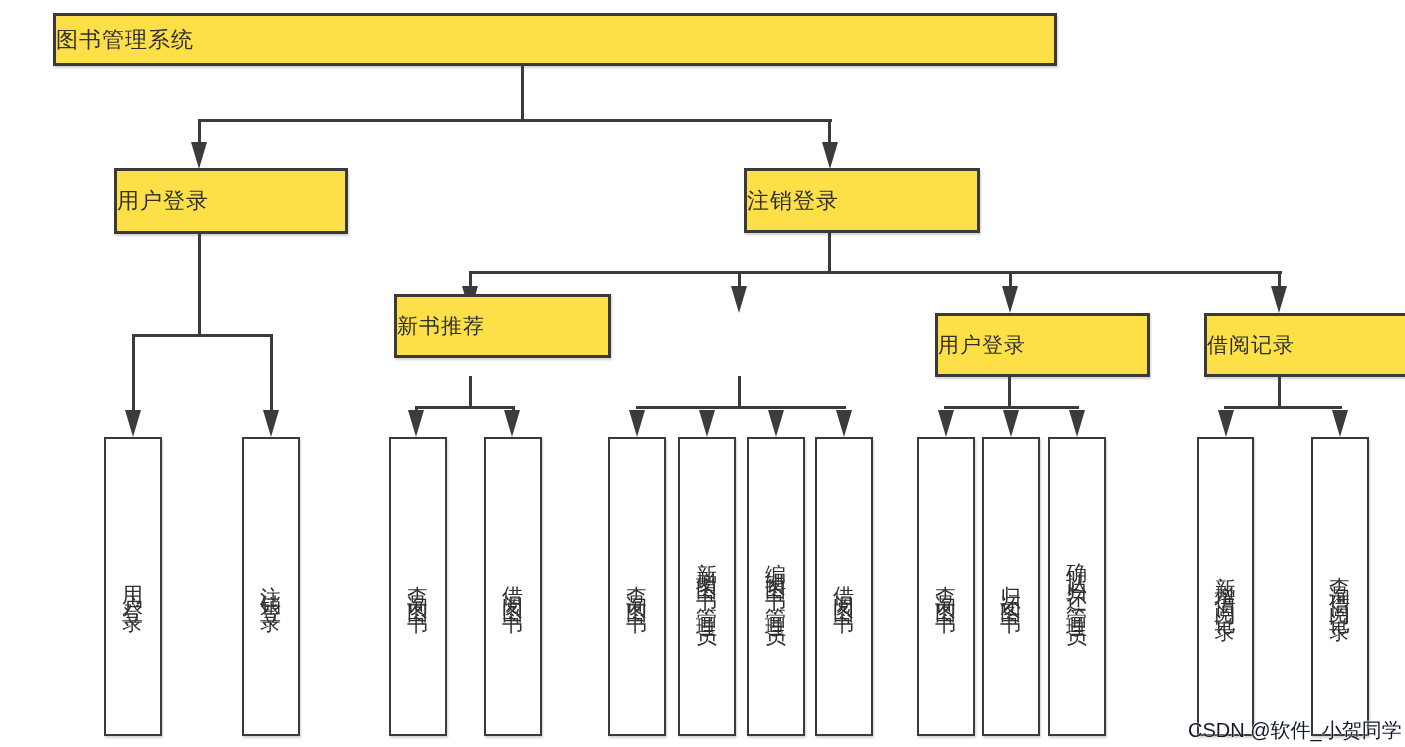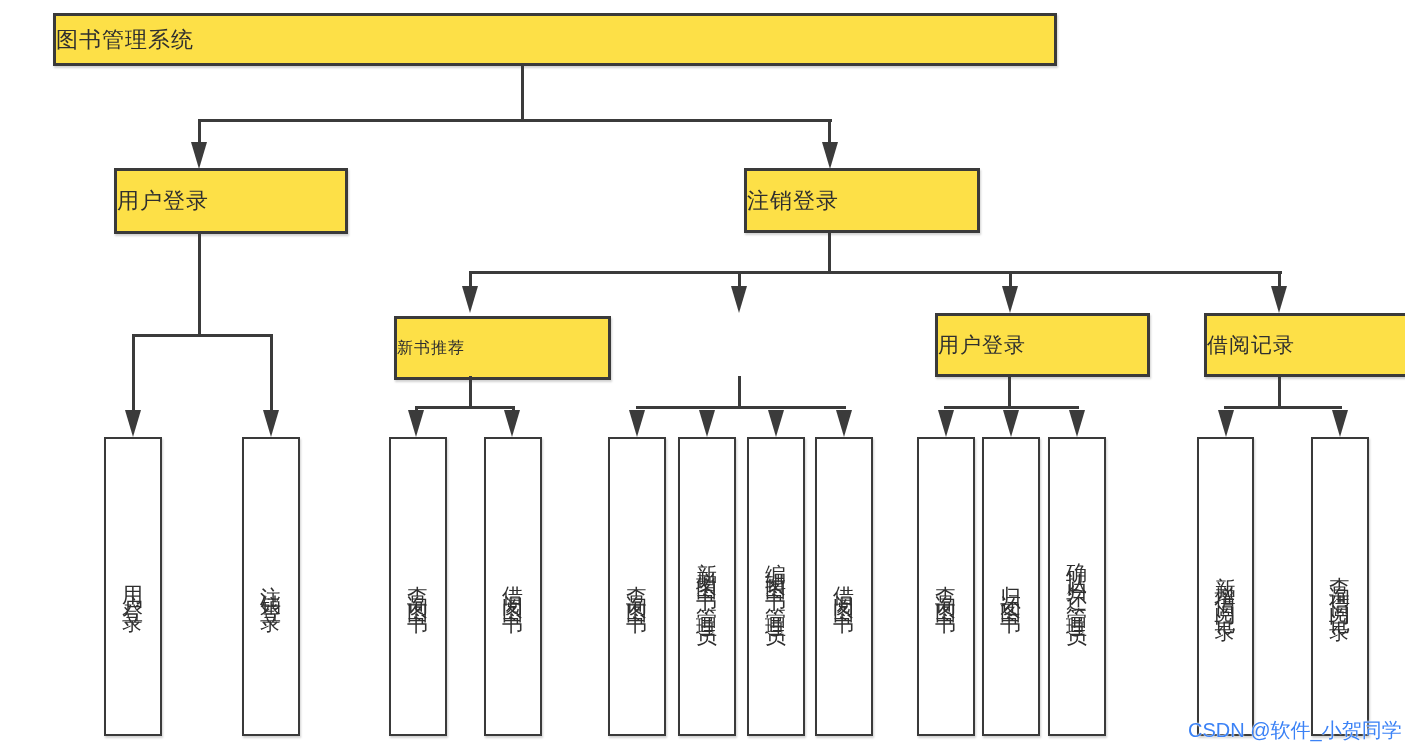--- a/index.html
+++ b/index.html
@@ -52,21 +52,21 @@
   .arr{
     position:absolute;width:0;height:0;
     border-left:8px solid transparent;
     border-right:8px solid transparent;
     border-top:27px solid var(--line);
   }
   .watermark{
     position:absolute;
     left:1188px;top:717px;
     font-size:20px;
-    color:#3b82f6;
+    color:#0f172a;
     text-shadow:0 0 2px #ffffff,0 0 1px #ffffff;
     z-index:10;
     white-space:nowrap;
     text-align:center;
   }
 </style>
 </head>
 <body>
 
 <div class="canvas">
@@ -100,21 +100,21 @@
   <div class="hl" style="left:469px;top:271px;width:813px;"></div>
   <div class="vl" style="left:469px;top:271px;height:17px;"></div>
   <div class="arr" style="left:462px;top:286px;"></div>
   <div class="vl" style="left:738px;top:271px;height:17px;"></div>
   <div class="arr" style="left:731px;top:286px;"></div>
   <div class="vl" style="left:1009px;top:271px;height:17px;"></div>
   <div class="arr" style="left:1002px;top:286px;"></div>
   <div class="vl" style="left:1278px;top:271px;height:17px;"></div>
   <div class="arr" style="left:1271px;top:286px;"></div>
 
-  <div class="box" style="left:362px;top:316px;width:217px;height:64px;font-size:16px;">
+  <div class="box" style="left:362px;top:294px;width:217px;height:64px;font-size:21px;">
     <span>新书推荐</span>
   </div>
   <div class="box" style="left:903px;top:313px;width:215px;height:64px;font-size:21px;">
     <span>用户登录</span>
   </div>
   <div class="box" style="left:1172px;top:313px;width:216px;height:64px;font-size:21px;">
     <span>借阅记录</span>
   </div>
 
   <div class="vl" style="left:469px;top:376px;height:33px;"></div>

